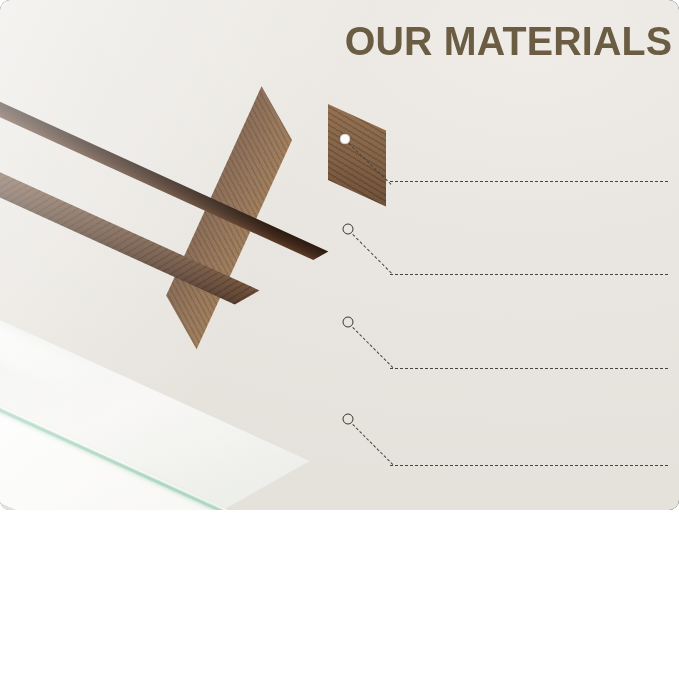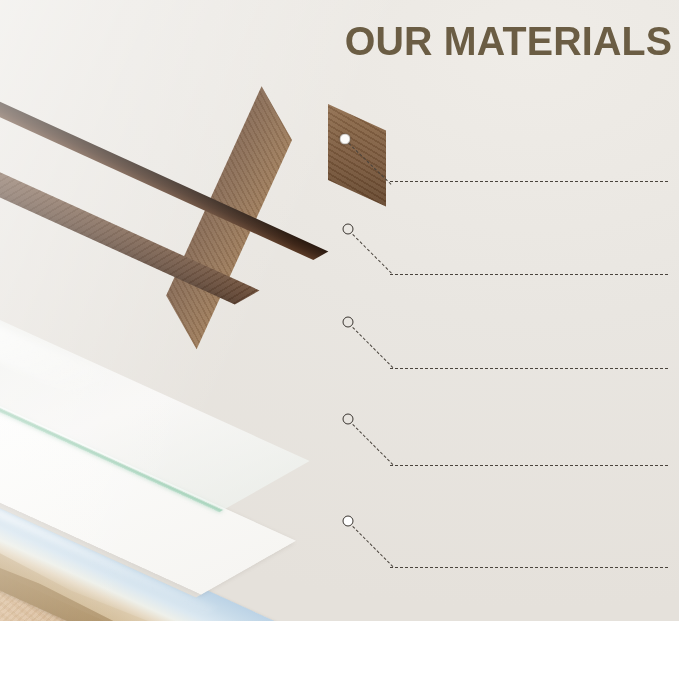--- a/index.html
+++ b/index.html
@@ -4,24 +4,25 @@
 <title>Our Materials</title>
 <style>
   html, body {
     margin: 0;
     padding: 0;
     background: #ffffff;
   }
   #stage {
     position: relative;
     width: 679px;
-    height: 621px;
+    height: 510px;
     overflow: hidden;
     background: #000000;
     font-family: "Liberation Sans", sans-serif;
+    border-radius: 10px;
     -webkit-font-smoothing: antialiased;
   }
 
   
   #bg-wash {
     position: absolute;
     inset: 0;
     background:
       radial-gradient(120% 90% at 78% 8%, #efece7 0%, #e9e6e1 48%, #e5e1db 100%);
   }

